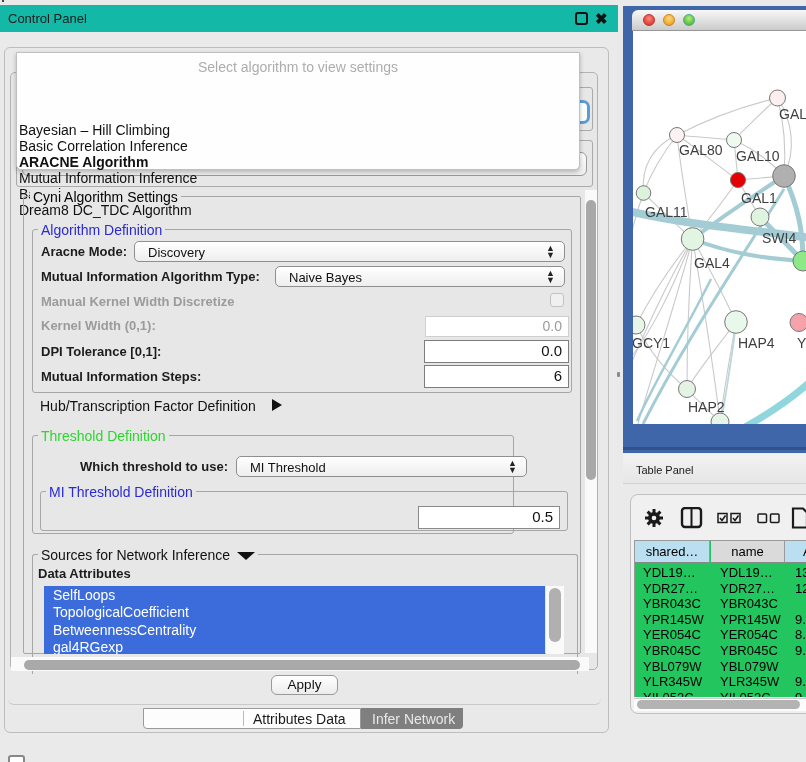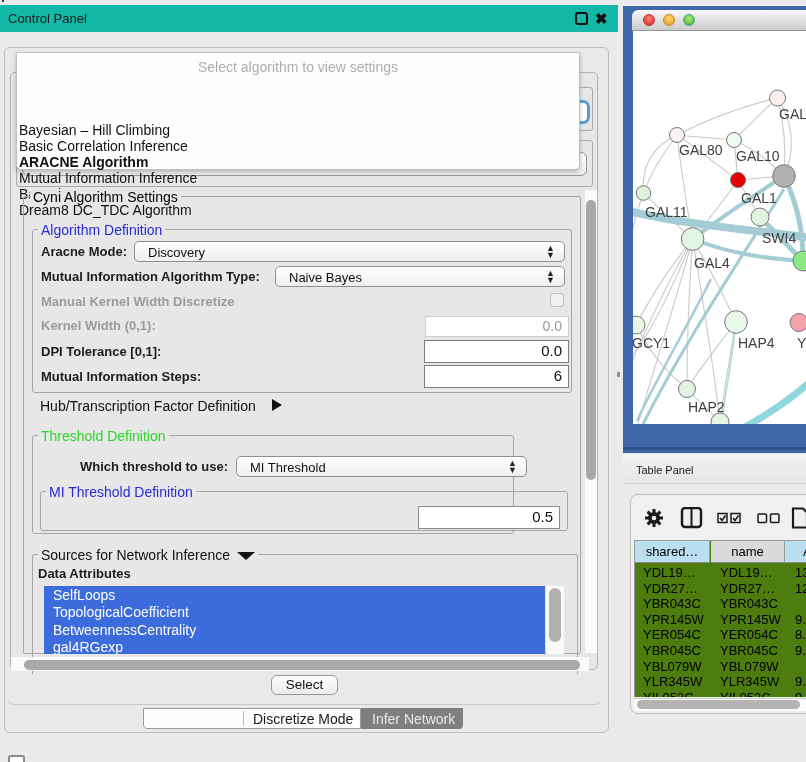--- a/index.html
+++ b/index.html
@@ -116,28 +116,28 @@
 </div>
 <div class="abs" style="left:546px; top:586px; width:18px; height:68px; background:#fafafa;"></div>
 <div class="abs" style="left:549px; top:588px; width:12px; height:54px; background:#b0b0b0; border-radius:6px;"></div>
 
 <div class="abs" style="left:11px; top:657px; width:578px; height:14px; background:#fafafa;"></div>
 <div class="abs" style="left:24px; top:660px; width:556px; height:10px; background:#a9a9a9; border-radius:5px;"></div>
 
 <div class="abs" style="left:585px; top:190px; width:12px; height:463px; background:#fafafa;"></div>
 <div class="abs" style="left:586px; top:200px; width:10px; height:280px; background:#a8a8a8; border-radius:5px;"></div>
 
-<div class="abs" style="left:271px; top:675px; width:67px; height:20px; background:linear-gradient(#ffffff,#ececec); border:1px solid #999; border-radius:6px; font-size:13.5px; color:#111; text-align:center; line-height:18px;">Select</div>
+<div class="abs" style="left:271px; top:675px; width:67px; height:20px; background:linear-gradient(#ffffff,#ececec); border:1px solid #999; border-radius:6px; font-size:13.5px; color:#111; text-align:center; line-height:18px;">Apply</div>
 
 <div class="abs" style="left:143px; top:708px; width:320px; height:21px; font-size:14px; color:#1a1a1a;">
   <div class="abs" style="left:0; top:0; width:218px; height:21px; background:#fdfdfd; border:1px solid #9a9a9a; border-radius:0 0 0 4px;"></div>
   <div class="abs" style="left:100px; top:3px; width:1px; height:15px; background:#bbb;"></div>
   <div class="abs" style="left:218px; top:0; width:102px; height:21px; background:#7f7f7f; border-radius:0 0 4px 0;"></div>
   <div class="abs" style="left:12px; top:20px;margin-top:44px;">Impute Data</div>
-  <div class="abs" style="left:110px; top:3px;">Discretize Mode</div>
+  <div class="abs" style="left:110px; top:3px;">Attributes Data</div>
   <div class="abs" style="left:229px; top:3px; color:#e8e8e8;">Infer Network</div>
 </div>
 
 <div class="abs" style="left:8px; top:755px; width:17px; height:12px; background:#fff; border:2px solid #888; border-radius:3px;"></div>
 
 <div class="abs" style="left:617px; top:372px; width:3px; height:5px; background:#8a8a8a; border-radius:1px;"></div>
 
 <div class="abs" style="left:623px; top:6px; width:183px; height:447px; background:#3f66a8;">
   <div class="abs" style="left:0; top:441px; width:100%; height:3px; background:#30518a;"></div>
 </div>
@@ -250,21 +250,21 @@
   </g>
 
   <g fill="none" stroke="#1a1a1a" stroke-width="1.5">
     <rect x="114" y="7" width="8.5" height="8.5" rx="1"></rect>
     <rect x="126.5" y="7" width="8.5" height="8.5" rx="1"></rect>
   </g>
 
   <path d="M149,1.5 h10 l4,4 v15 h-14 z" fill="none" stroke="#1a1a1a" stroke-width="2.2"></path>
 </svg>
 
-<div class="abs" style="left:634px; top:540px; width:172px; height:157px; background:#4d7c0f; border-top:1px solid #9a9a9a; border-left:1px solid #9a9a9a; overflow:hidden; font-size:13px; color:#000;">
+<div class="abs" style="left:634px; top:540px; width:172px; height:157px; background:#22c55e; border-top:1px solid #9a9a9a; border-left:1px solid #9a9a9a; overflow:hidden; font-size:13px; color:#000;">
   <div class="abs" style="left:0; top:0; width:75px; height:22px; background:#badff0; border-right:1px solid #9a9a9a; border-bottom:1px solid #888; text-align:center; line-height:22px;">shared…</div>
   <div class="abs" style="left:76px; top:0; width:74px; height:22px; background:#dadada; border-right:1px solid #9a9a9a; border-bottom:1px solid #888; text-align:center; line-height:22px;">name</div>
   <div class="abs" style="left:150px; top:0; width:32px; height:22px; background:#badff0; border-bottom:1px solid #888;">
         <span style="position:absolute; left:18px; top:3px;">A</span>
       </div>
   <div class="abs" style="left:8px; top:24px; line-height:15.6px;">YDL19…<br>YDR27…<br>YBR043C<br>YPR145W<br>YER054C<br>YBR045C<br>YBL079W<br>YLR345W<br>YIL052C</div>
   <div class="abs" style="left:85px; top:24px; line-height:15.6px;">YDL19…<br>YDR27…<br>YBR043C<br>YPR145W<br>YER054C<br>YBR045C<br>YBL079W<br>YLR345W<br>YIL052C</div>
   <div class="abs" style="left:160px; top:24px; line-height:15.6px;">13<br>12<br><br>9.<br>8.<br>9.<br><br>9.<br>9.</div>
 </div>
 

